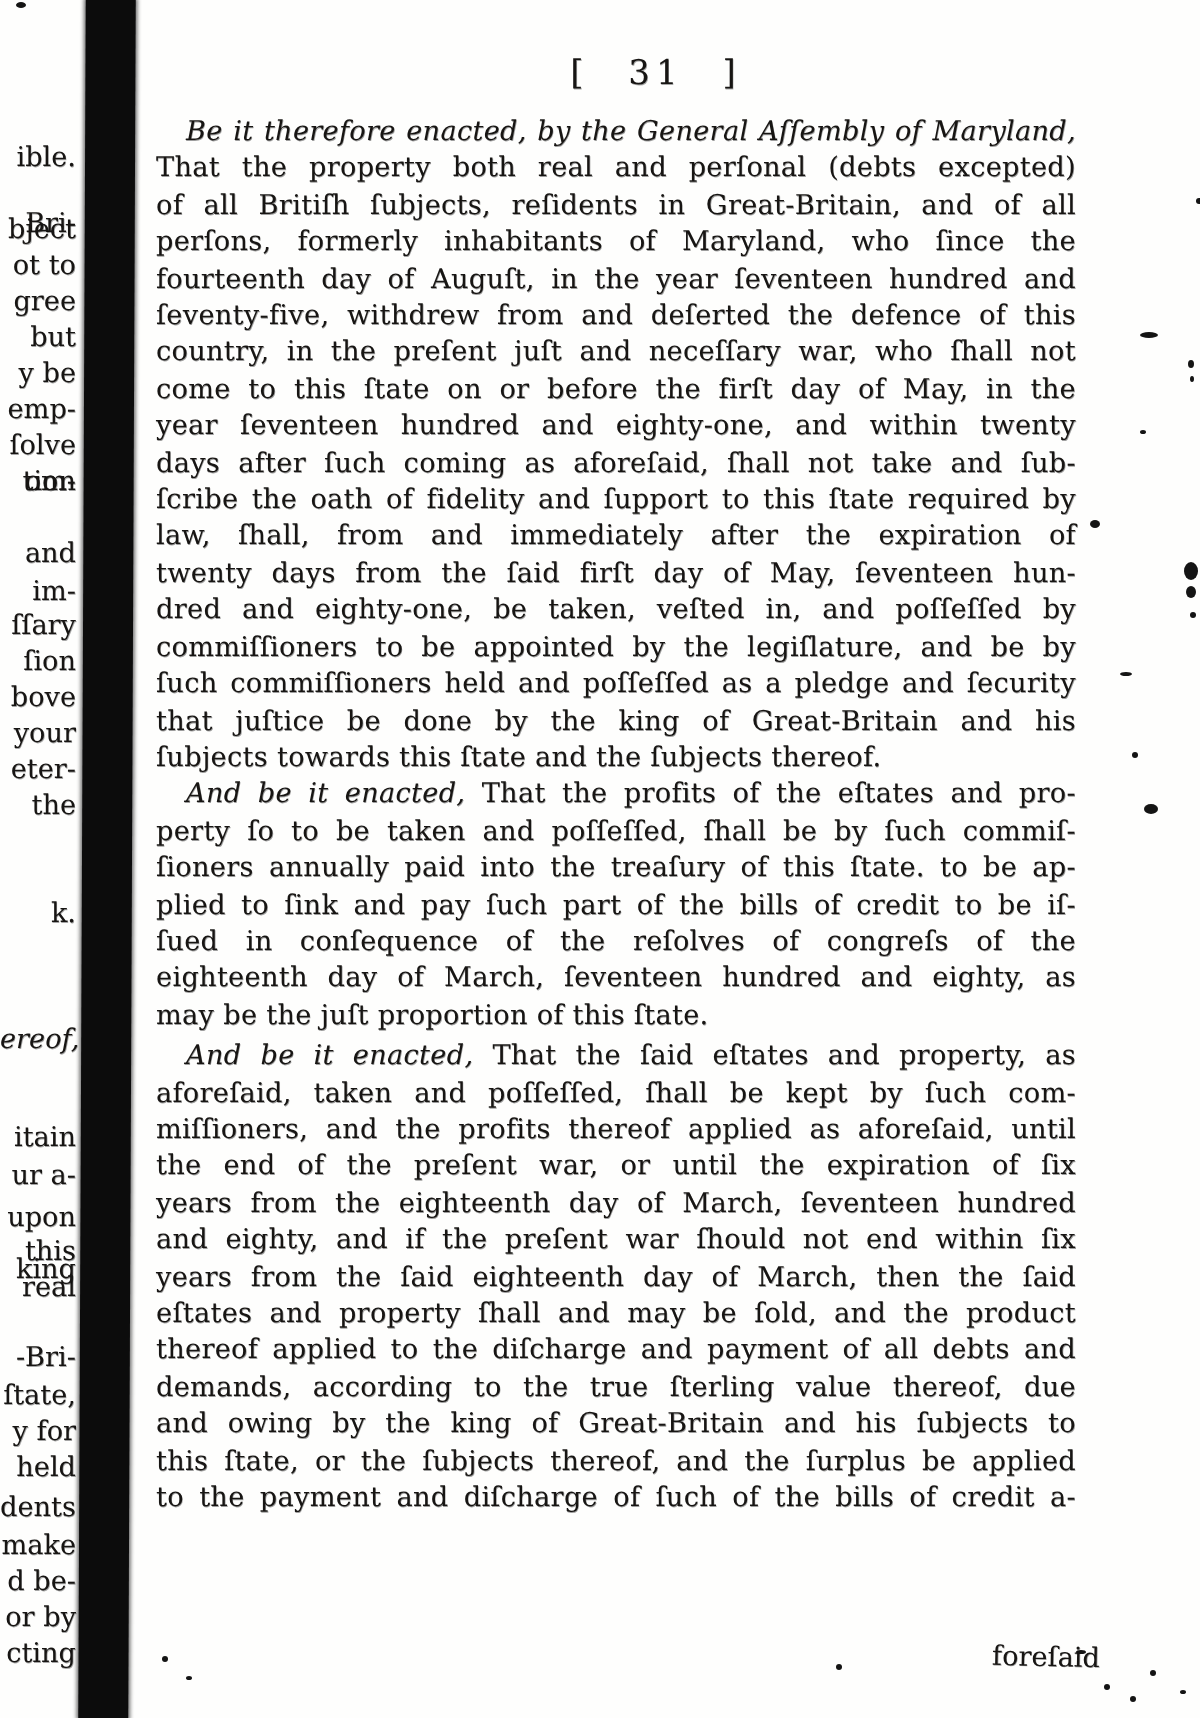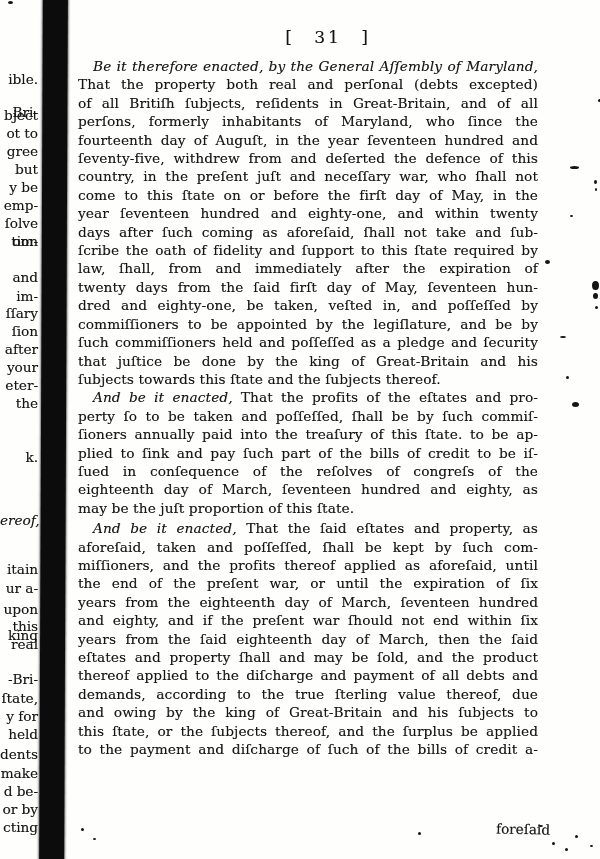--- a/index.html
+++ b/index.html
@@ -84,21 +84,21 @@
       <div class="frag" style="top: 160px;">but</div>
       <div class="frag" style="top: 178px;">y be</div>
       <div class="frag" style="top: 196px;">emp-</div>
       <div class="frag" style="top: 214px;">ſolve</div>
       <div class="frag" style="top: 232px;">tion</div>
       <div class="frag" style="top: 232px;">om-</div>
       <div class="frag" style="top: 268px;">and</div>
       <div class="frag" style="top: 287px;">im-</div>
       <div class="frag" style="top: 304px;">ſſary</div>
       <div class="frag" style="top: 322px;">ſion</div>
-      <div class="frag" style="top: 340px;">after</div>
+      <div class="frag" style="top: 340px;">bove</div>
       <div class="frag" style="top: 358px;">your</div>
       <div class="frag" style="top: 376px;">eter-</div>
       <div class="frag" style="top: 394px;">the</div>
       <div class="frag" style="top: 448px;">k.</div>
       <div class="frag em" style="top: 511px;">ereof,</div>
       <div class="frag" style="top: 560px;">itain</div>
       <div class="frag" style="top: 579px;">ur a-</div>
       <div class="frag" style="top: 600px;">upon</div>
       <div class="frag" style="top: 617px;">this</div>
       <div class="frag" style="top: 635px;">real</div>

